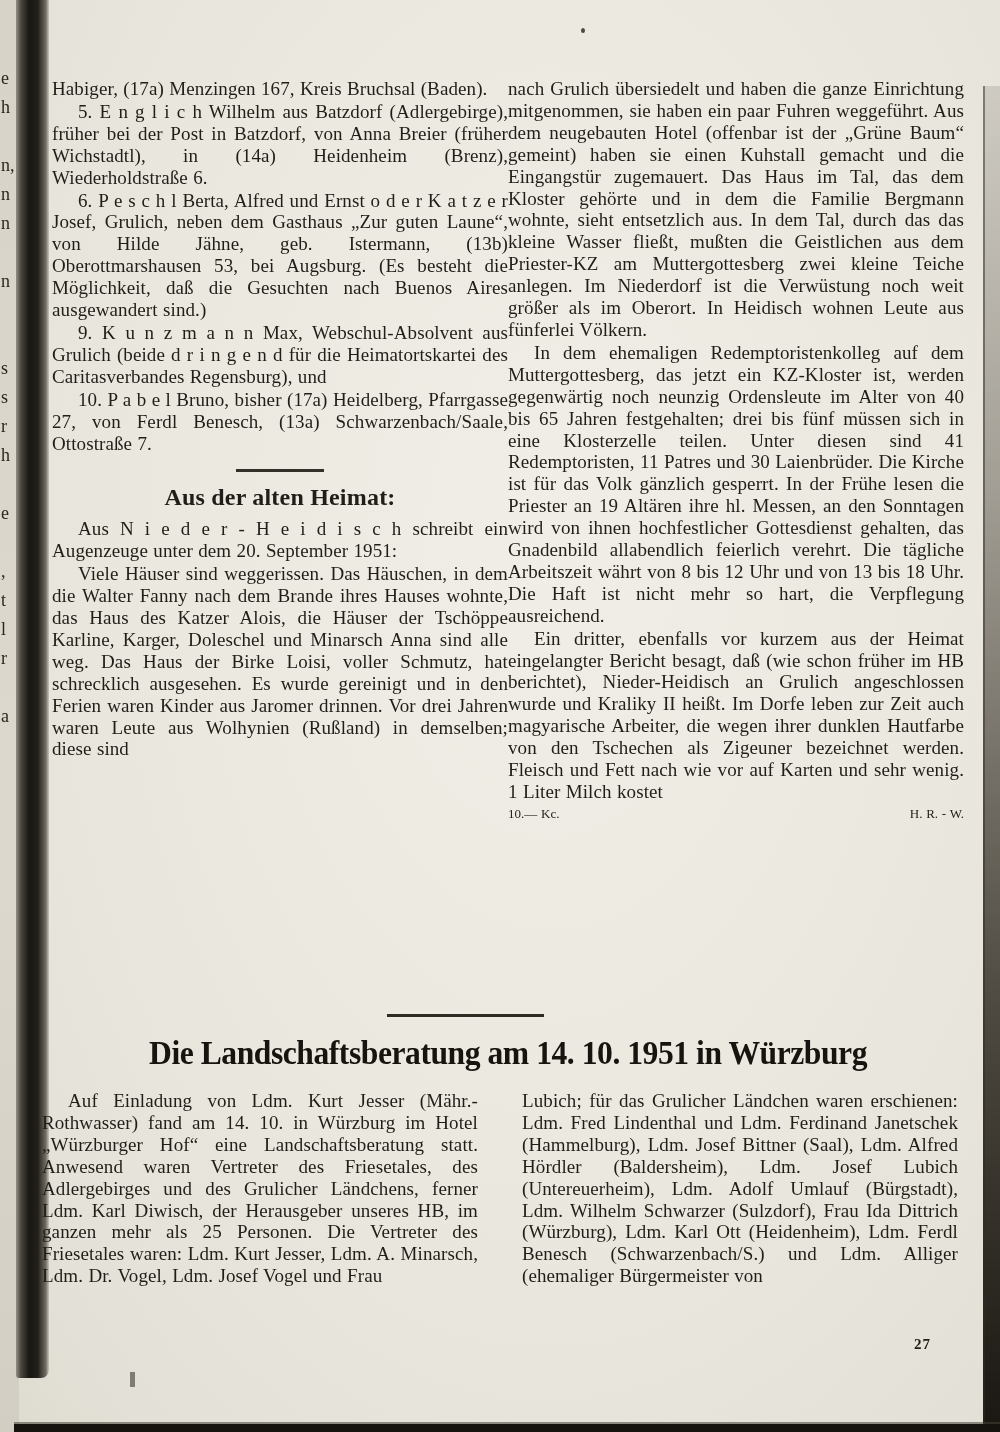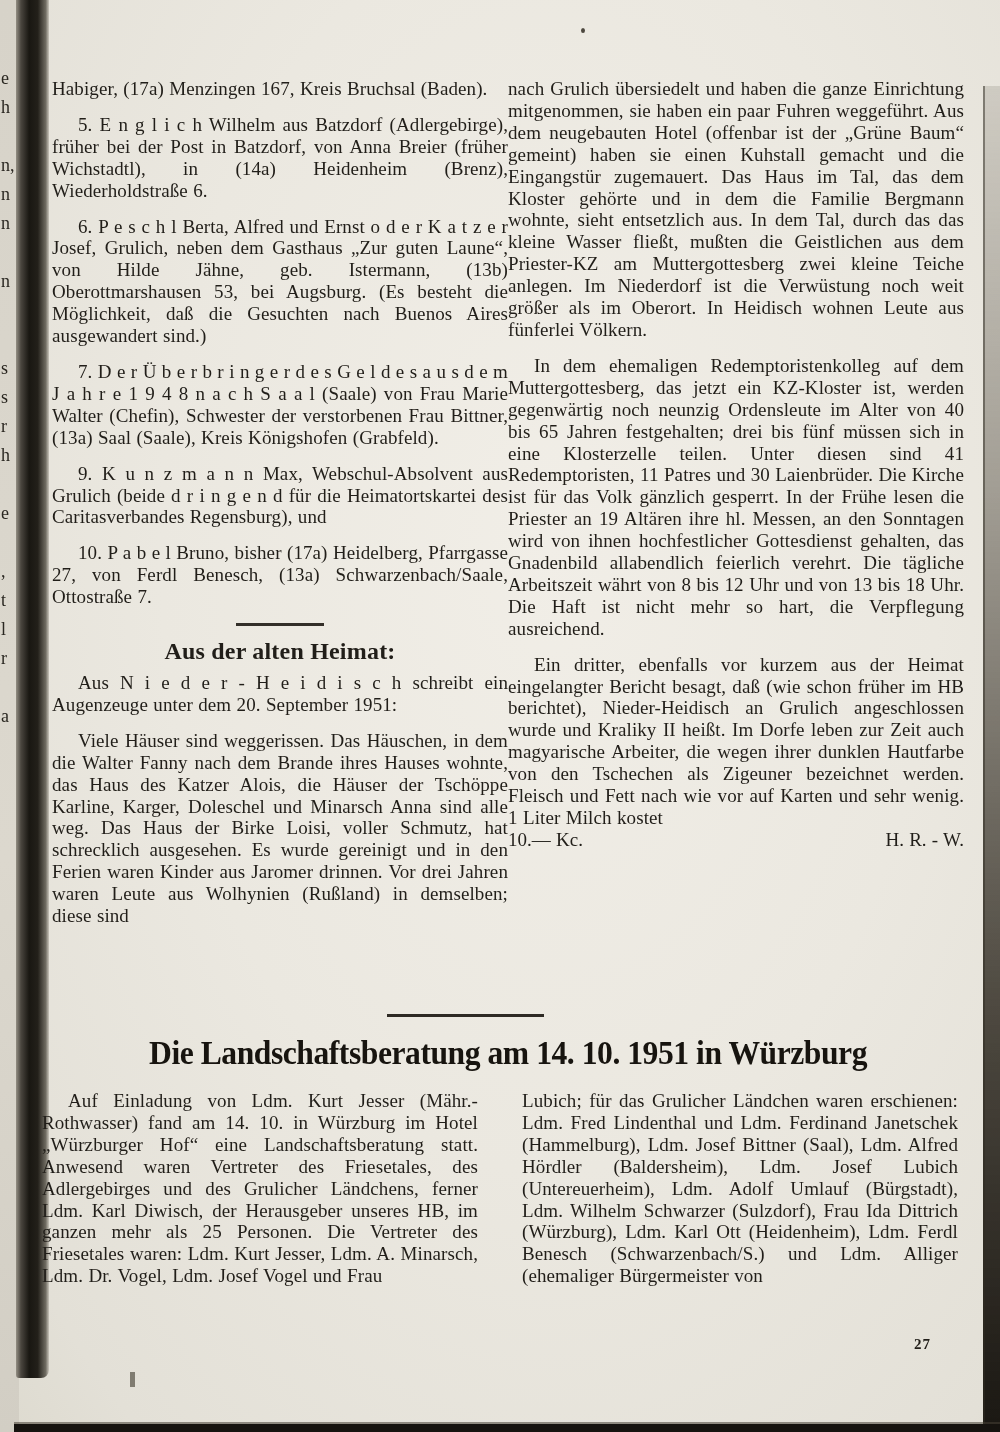--- a/index.html
+++ b/index.html
@@ -48,26 +48,26 @@
   .content { position: absolute; display: flex; }
   .content.top  { top: 78px;  left: 52px; width: 912px; }
   .content.bottom { top: 1090px; left: 42px; width: 916px; gap: 44px; }
   .col { flex: 1; min-width: 0; }
 
   .para {
     margin: 0; text-align: justify;
     font-size: 19px; line-height: 21.9px;
     word-spacing: 0.5px; letter-spacing: 0.1px;
   }
-  .para + .para { margin-top: 14px; }
+  .para + .para { margin-top: 1px; }
   .indent { text-indent: 26px; }
   .sig { text-align: right; text-indent: 0; margin-top: 1px; }
   .lineflex {
     display: flex; justify-content: space-between;
-    font-size: 19px; line-height: 21.9px; word-spacing: 0.5px;
+    font-size: 13px; line-height: 21.9px; word-spacing: 0.5px;
   }
   .rule { width: 88px; height: 3px; background: #332f29; margin: 15px auto 12px auto; }
   .subhead {
     margin: 0 0 7px 0; text-align: center;
     font-size: 24px; font-weight: bold; letter-spacing: 0.2px;
   }
   .center-rule {
     position: absolute; top: 1014px; left: 387px; width: 157px; height: 3px;
     background: #2e2a24;
   }
@@ -115,21 +115,20 @@
   <div class="binding-right"></div>
   <div class="bottom-edge"></div>
   <div class="speck"></div>
   <div class="mark-bottom"></div>
 
   <div class="content top">
     <div class="col">
       <p class="para">Habiger, (17a) Menzingen 167, Kreis Bruchsal (Baden).</p>
       <p class="para indent">5. E n g l i c h  Wilhelm aus Batzdorf (Adlergebirge), früher bei der Post in Batzdorf, von Anna Breier (früher Wichstadtl), in (14a) Heidenheim (Brenz), Wiederholdstraße 6.</p>
       <p class="para indent">6. P e s c h l  Berta, Alfred und Ernst  o d e r  K a t z e r  Josef, Grulich, neben dem Gasthaus „Zur guten Laune“, von Hilde Jähne, geb. Istermann, (13b) Oberottmarshausen 53, bei Augsburg. (Es besteht die Möglichkeit, daß die Gesuchten nach Buenos Aires ausgewandert sind.)</p>
-      <p class="para indent">7. D e r  Ü b e r b r i n g e r  d e s  G e l d e s  a u s  d e m  J a h r e  1 9 4 8  n a c h  S a a l (Saale) von Frau Marie Walter (Chefin), Schwester der verstorbenen Frau Bittner, (13a) Saal (Saale), Kreis Königshofen (Grabfeld).</p>
       <p class="para indent">9. K u n z m a n n  Max, Webschul-Absolvent aus Grulich (beide  d r i n g e n d  für die Heimatortskartei des Caritasverbandes Regensburg), und</p>
       <p class="para indent">10. P a b e l  Bruno, bisher (17a) Heidelberg, Pfarrgasse 27, von Ferdl Benesch, (13a) Schwarzenbach/Saale, Ottostraße 7.</p>
       <div class="rule"></div>
       <h3 class="subhead">Aus der alten Heimat:</h3>
       <p class="para indent">Aus  N i e d e r - H e i d i s c h  schreibt ein Augenzeuge unter dem 20. September 1951:</p>
       <p class="para indent">Viele Häuser sind weggerissen. Das Häuschen, in dem die Walter Fanny nach dem Brande ihres Hauses wohnte, das Haus des Katzer Alois, die Häuser der Tschöppe Karline, Karger, Doleschel und Minarsch Anna sind alle weg. Das Haus der Birke Loisi, voller Schmutz, hat schrecklich ausgesehen. Es wurde gereinigt und in den Ferien waren Kinder aus Jaromer drinnen. Vor drei Jahren waren Leute aus Wolhynien (Rußland) in demselben; diese sind</p>
     </div>
     <div class="col">
       <p class="para">nach Grulich übersiedelt und haben die ganze Einrichtung mitgenommen, sie haben ein paar Fuhren weggeführt. Aus dem neugebauten Hotel (offenbar ist der „Grüne Baum“ gemeint) haben sie einen Kuhstall gemacht und die Eingangstür zugemauert. Das Haus im Tal, das dem Kloster gehörte und in dem die Familie Bergmann wohnte, sieht entsetzlich aus. In dem Tal, durch das das kleine Wasser fließt, mußten die Geistlichen aus dem Priester-KZ am Muttergottesberg zwei kleine Teiche anlegen. Im Niederdorf ist die Verwüstung noch weit größer als im Oberort. In Heidisch wohnen Leute aus fünferlei Völkern.</p>
       <p class="para indent">In dem ehemaligen Redemptoristenkolleg auf dem Muttergottesberg, das jetzt ein KZ-Kloster ist, werden gegenwärtig noch neunzig Ordensleute im Alter von 40 bis 65 Jahren festgehalten; drei bis fünf müssen sich in eine Klosterzelle teilen. Unter diesen sind 41 Redemptoristen, 11 Patres und 30 Laienbrüder. Die Kirche ist für das Volk gänzlich gesperrt. In der Frühe lesen die Priester an 19 Altären ihre hl. Messen, an den Sonntagen wird von ihnen hochfestlicher Gottesdienst gehalten, das Gnadenbild allabendlich feierlich verehrt. Die tägliche Arbeitszeit währt von 8 bis 12 Uhr und von 13 bis 18 Uhr. Die Haft ist nicht mehr so hart, die Verpflegung ausreichend.</p>

